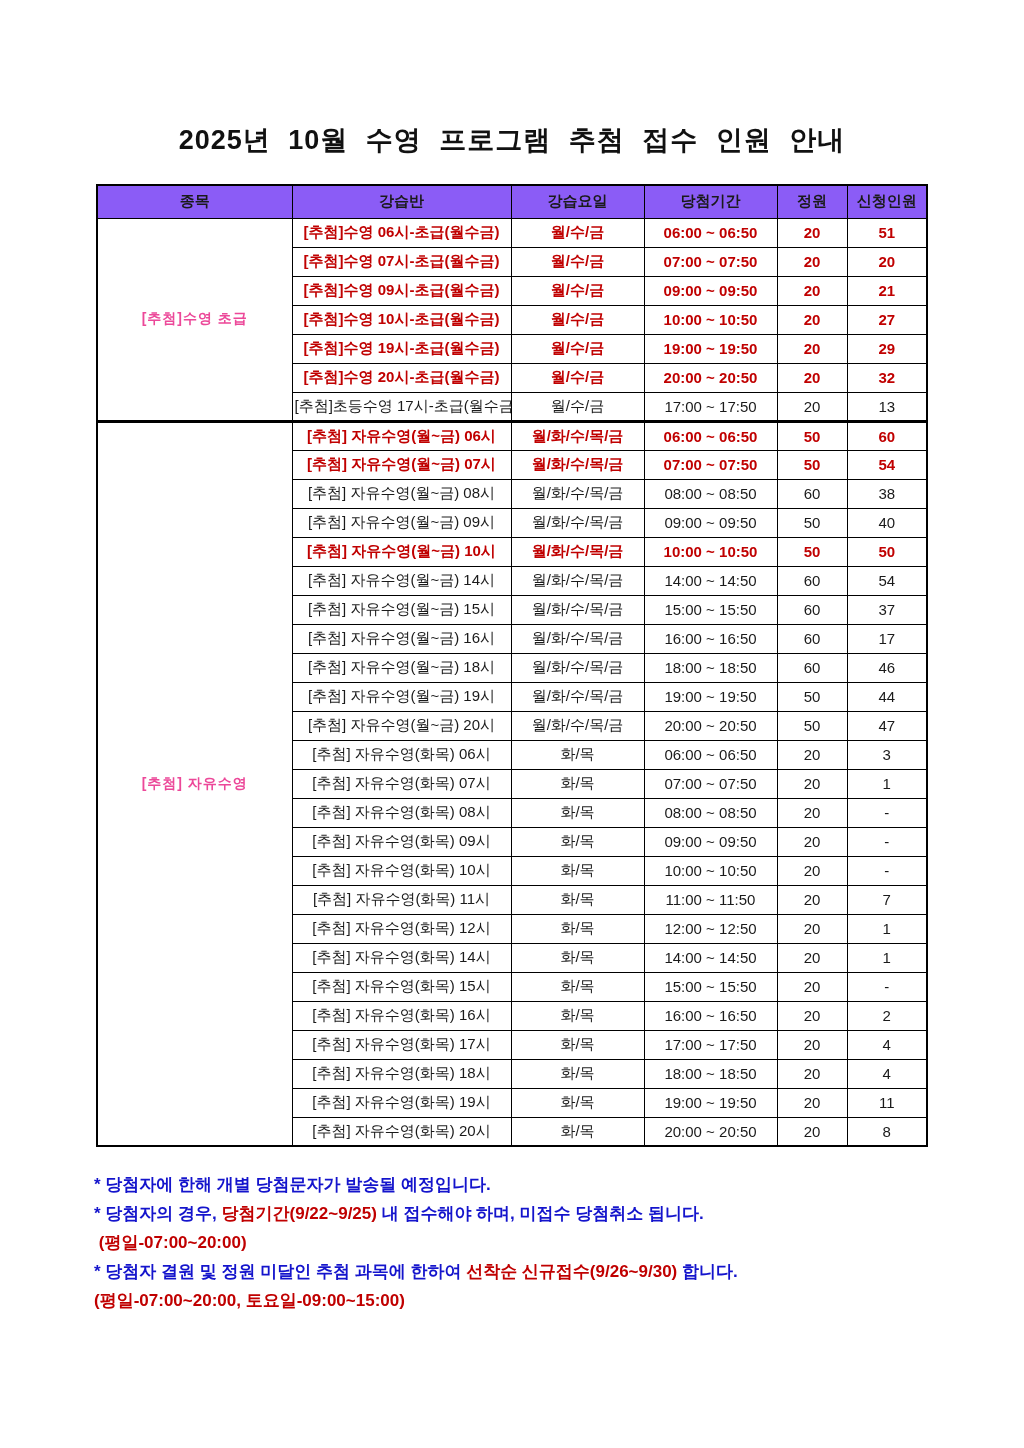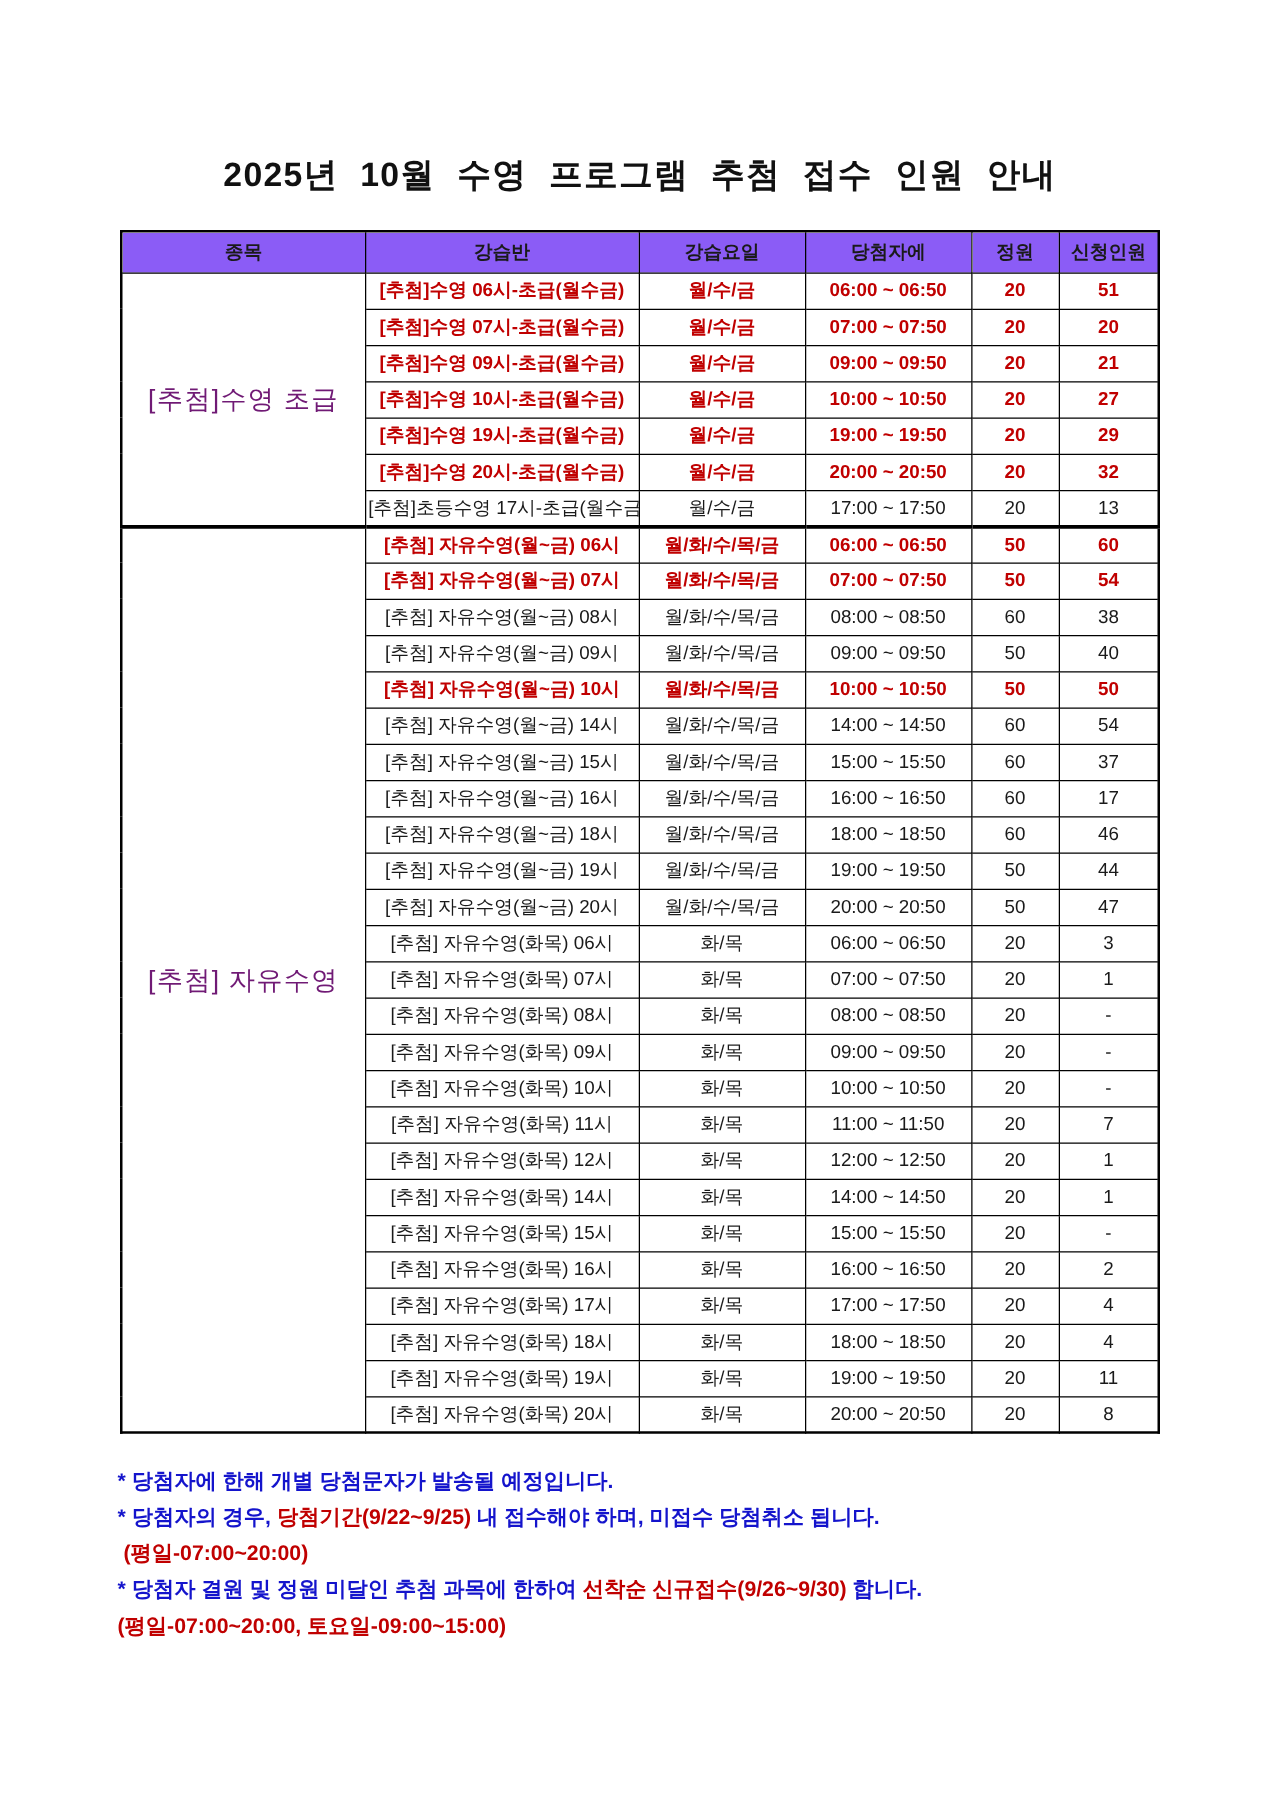--- a/index.html
+++ b/index.html
@@ -50,23 +50,23 @@
     font-weight: 400;
     color: #1a1a1a;
   }
   tbody tr.hl td {
     color: #C00000;
     font-weight: 700;
     margin-top: 48px;
   }
   tbody td.category-cell,
   tbody tr.hl td.category-cell {
-    color: #701a75;
-    font-weight: 400;
-    font-size: 21px;
+    color: #ec4899;
+    font-weight: 700;
+    font-size: 14px;
     letter-spacing: 1px;
   }
   tbody tr.section-start td { border-top: 3px solid #000; }
   .notes {
     width: 836px;
     margin: 23px auto 0;
     font-size: 17px;
     font-weight: 700;
     line-height: 29px;
   }
@@ -88,21 +88,21 @@
       <col style="width:133px">
       <col style="width:133px">
       <col style="width:70px">
       <col style="width:80px">
     </colgroup>
     <thead>
       <tr>
         <th>종목</th>
         <th>강습반</th>
         <th>강습요일</th>
-        <th>당첨자에</th>
+        <th>당첨기간</th>
         <th>정원</th>
         <th>신청인원</th>
       </tr>
     </thead>
     <tbody id="table-body">
         <tr class="hl">
           <td rowspan="7" class="category-cell">[추첨]수영 초급</td>
           <td>[추첨]수영 06시-초급(월수금)</td>
           <td>월/수/금</td>
           <td>06:00 ~ 06:50</td>

